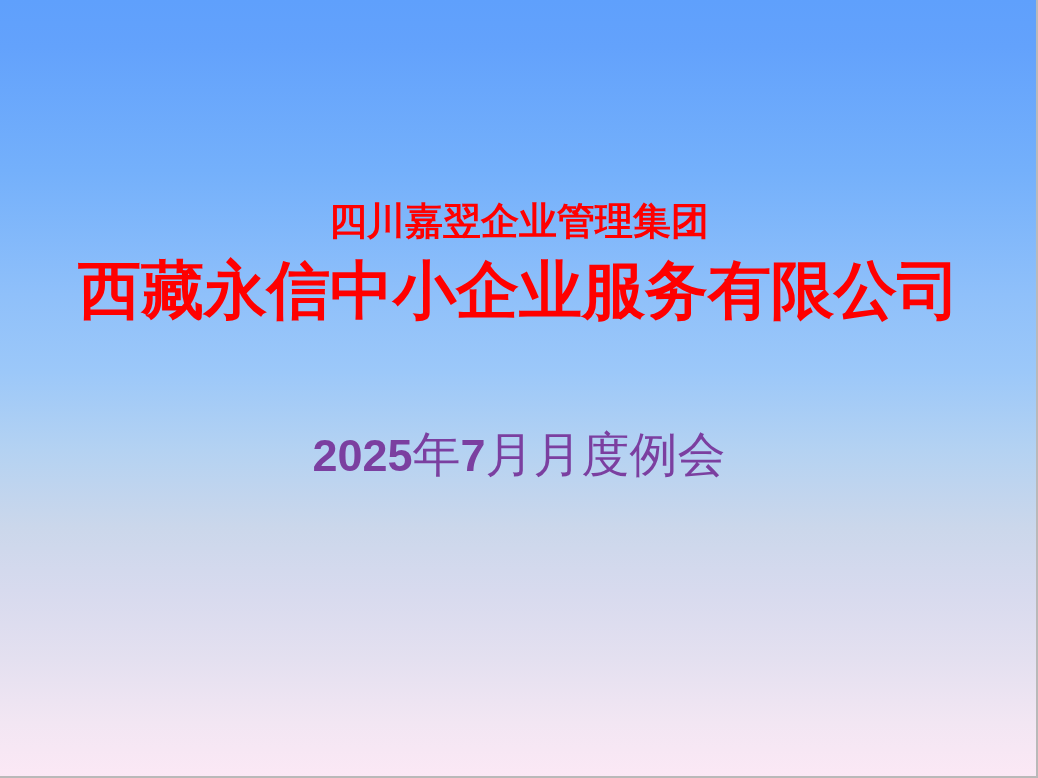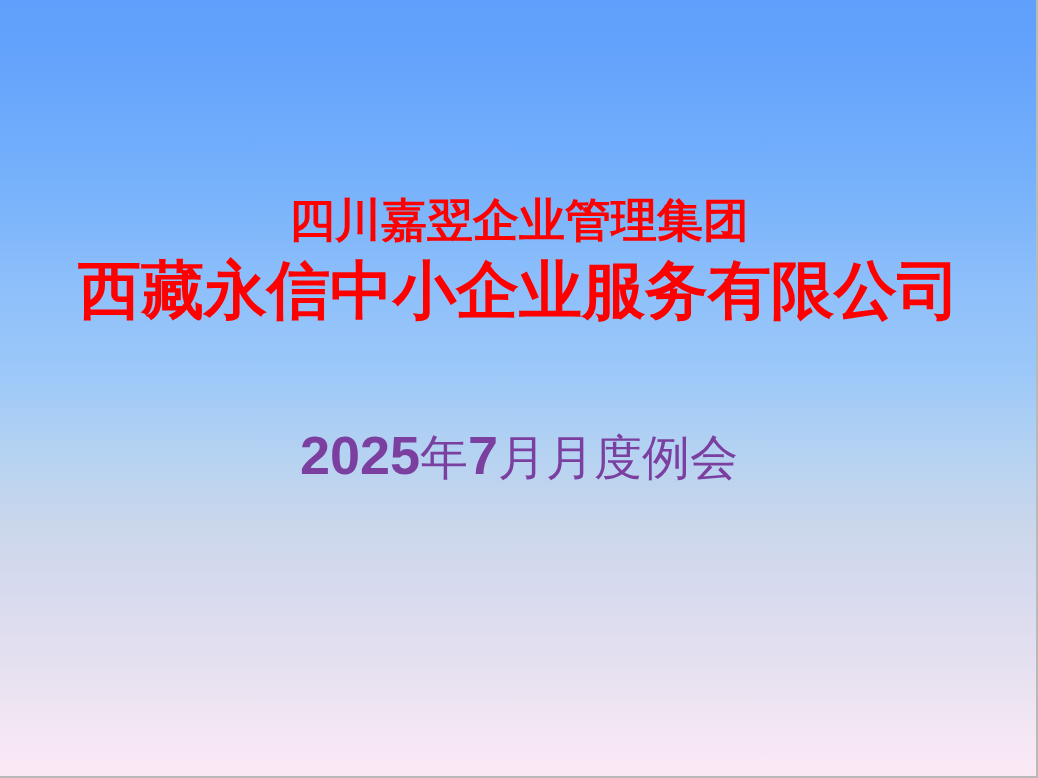--- a/index.html
+++ b/index.html
@@ -57,21 +57,21 @@
     top: 186px;
     width: 1038px;
     text-align: center;
   }
 
   .title-line {
     display: block;
     color: #ff0000;
     font-family: "Liberation Serif", "DejaVu Serif", serif;
     font-weight: bold;
-    font-size: 46px;
+    font-size: 38px;
     line-height: 70px;
     letter-spacing: 0px;
     white-space: nowrap;
   }
 
   .title-line.line-2 {
     font-size: 63px;
   }
 
   .subtitle-block {
@@ -88,21 +88,21 @@
     font-family: "Liberation Serif", "DejaVu Serif", serif;
     font-size: 48px;
     line-height: 66px;
     white-space: nowrap;
   }
 
   
   .subtitle-line .num {
     font-family: "Liberation Sans", "DejaVu Sans", sans-serif;
     font-weight: bold;
-    font-size: 54px;
+    font-size: 45px;
   }
 </style>
 </head>
 <body>
 
 <div id="slide">
 
   <div id="content">
 
     <div class="title-block">

